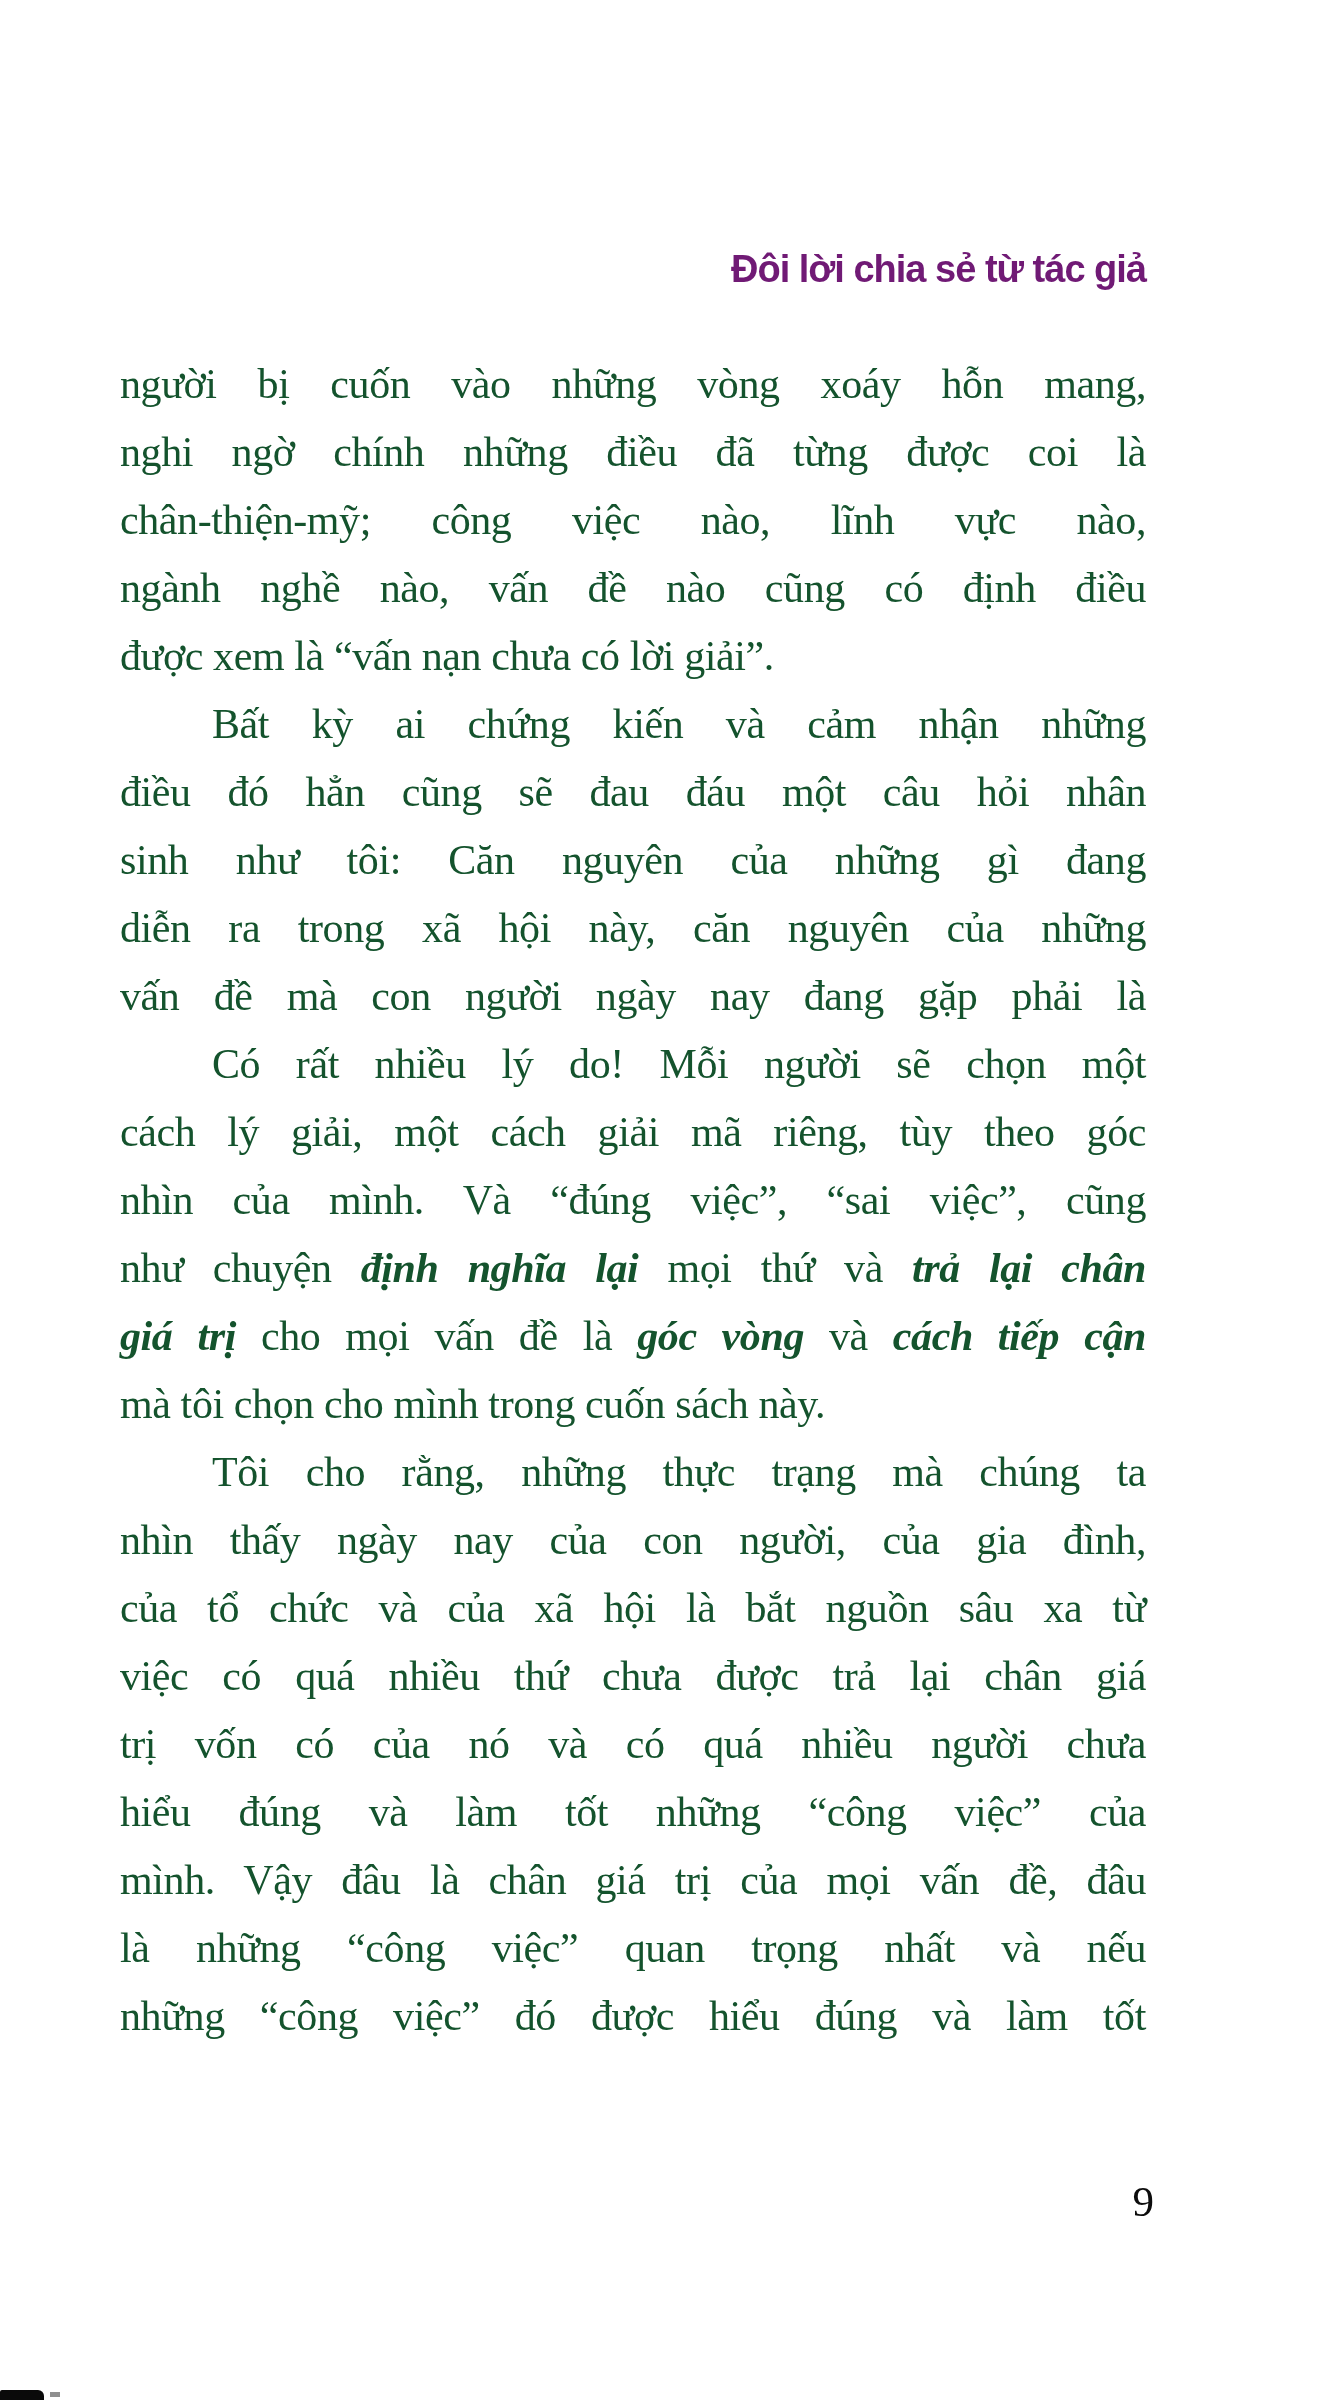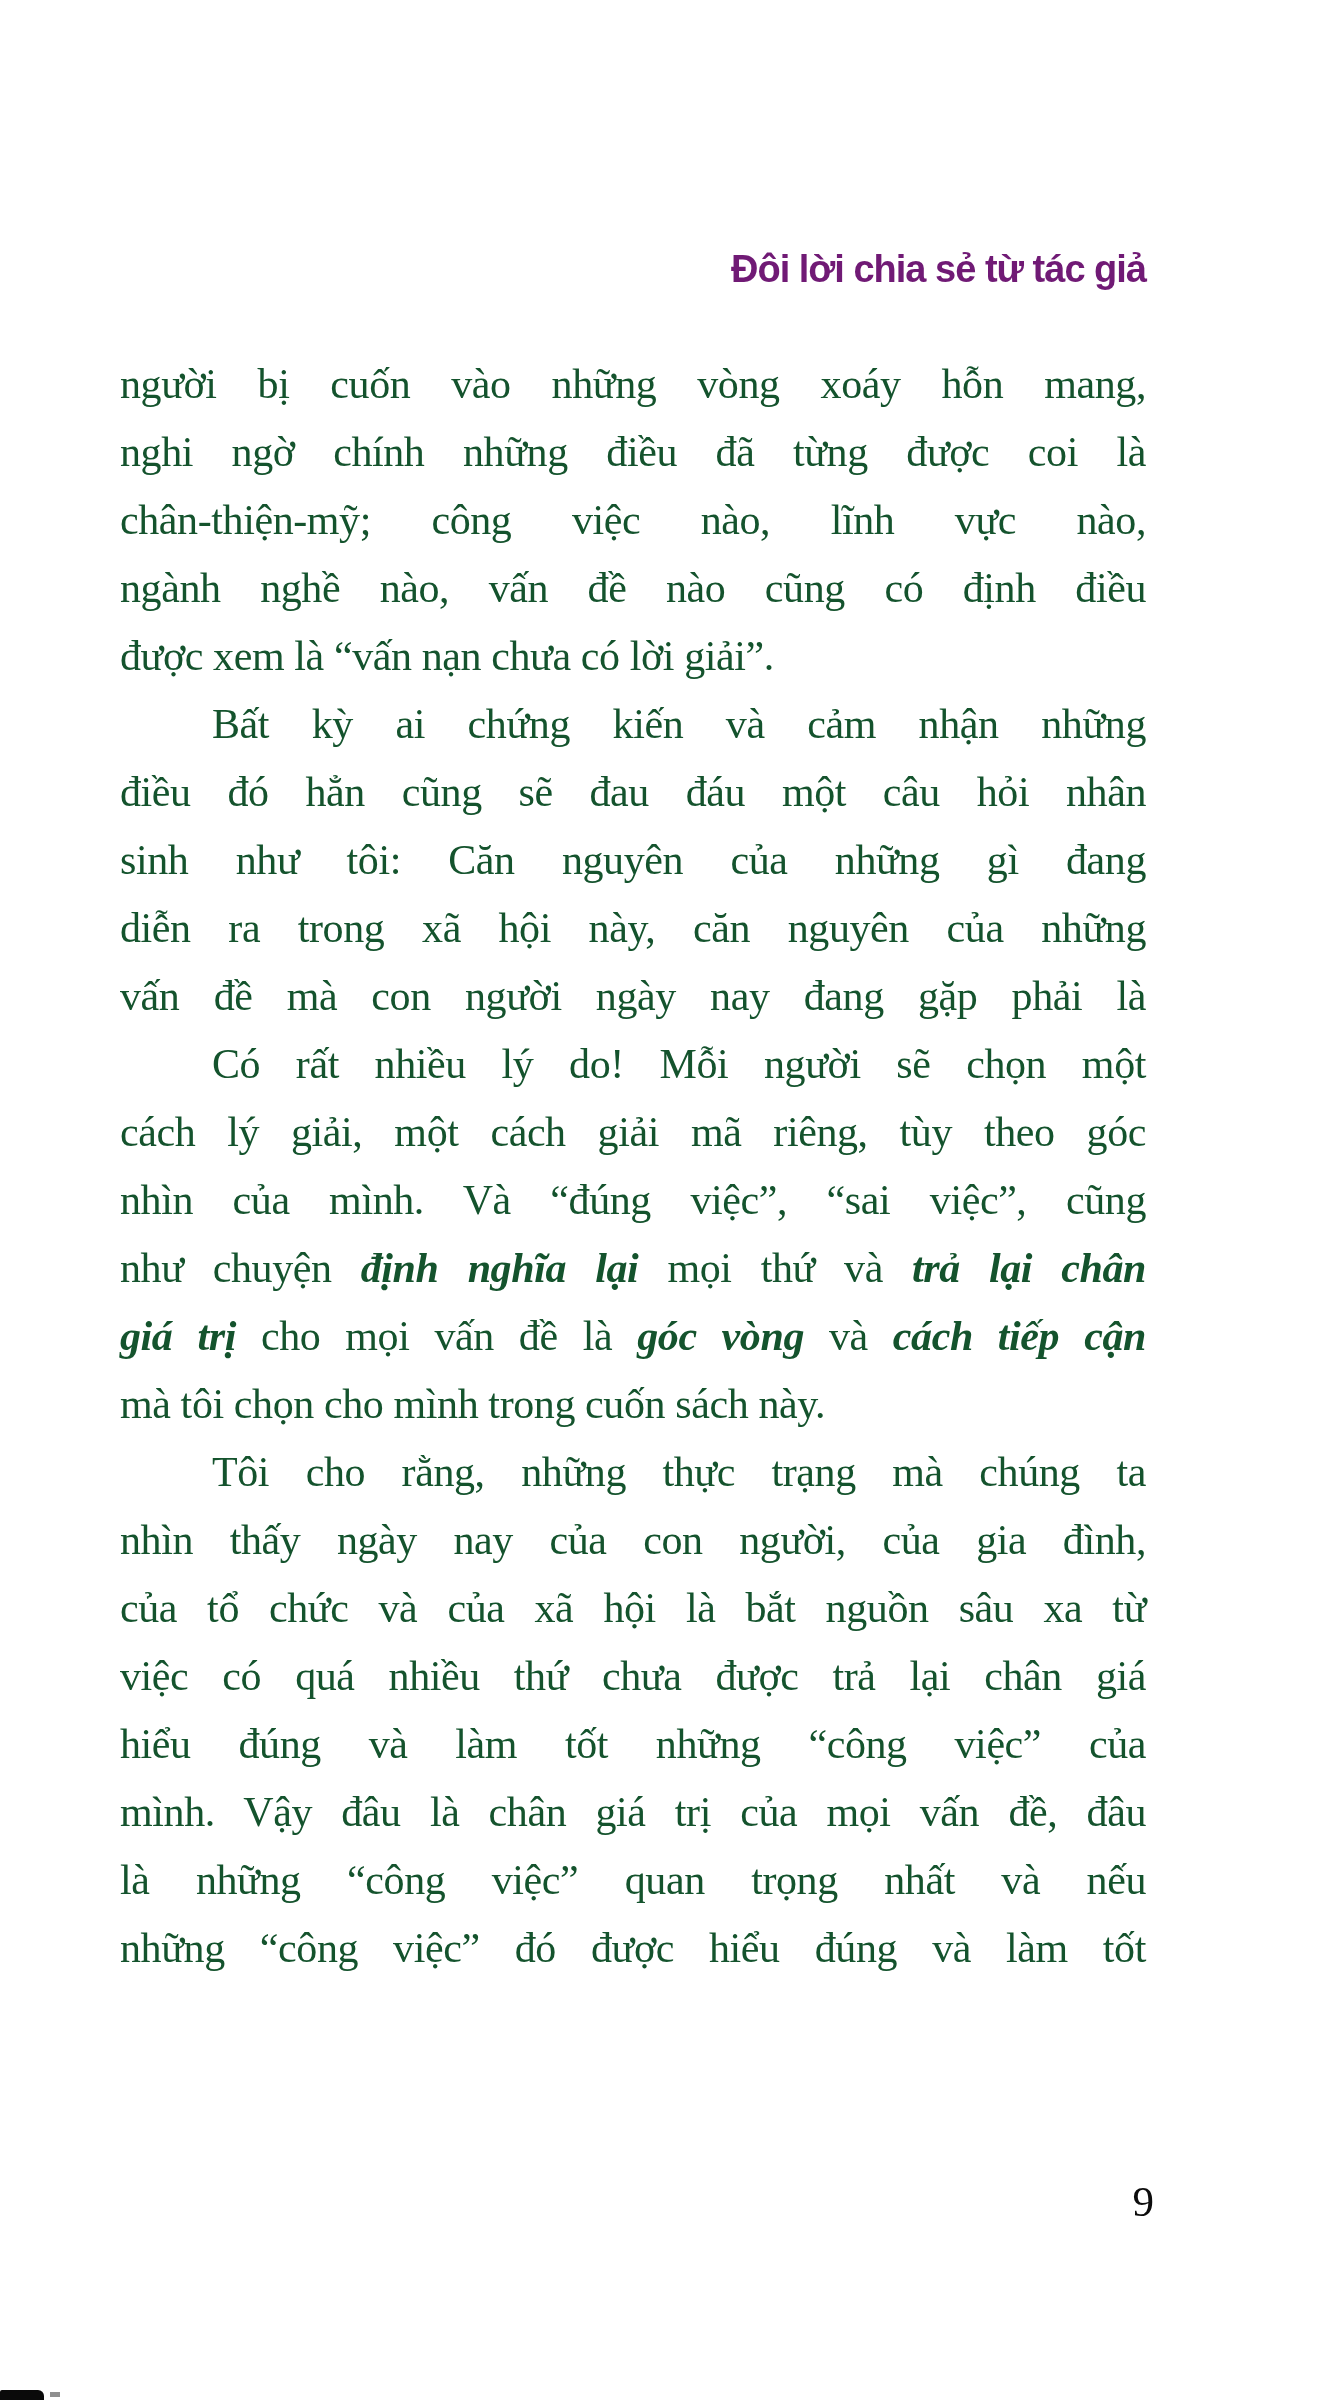--- a/index.html
+++ b/index.html
@@ -93,20 +93,21 @@
       <div class="line indent"><span>Có rất nhiều lý do! Mỗi người sẽ chọn một</span></div>
       <div class="line"><span>cách lý giải, một cách giải mã riêng, tùy theo góc</span></div>
       <div class="line"><span>nhìn của mình. Và “đúng việc”, “sai việc”, cũng</span></div>
       <div class="line"><span>như chuyện </span><span class="it">định nghĩa lại</span><span> mọi thứ và </span><span class="it">trả lại chân</span></div>
       <div class="line"><span class="it">giá trị</span><span> cho mọi vấn đề là </span><span class="it">góc vòng</span><span> và </span><span class="it">cách tiếp cận</span></div>
       <div class="line lastline"><span>mà tôi chọn cho mình trong cuốn sách này.</span></div>
       <div class="line indent"><span>Tôi cho rằng, những thực trạng mà chúng ta</span></div>
       <div class="line"><span>nhìn thấy ngày nay của con người, của gia đình,</span></div>
       <div class="line"><span>của tổ chức và của xã hội là bắt nguồn sâu xa từ</span></div>
       <div class="line"><span>việc có quá nhiều thứ chưa được trả lại chân giá</span></div>
+      <div class="line"><span>trị vốn có của nó và có quá nhiều người chưa</span></div>
       <div class="line"><span>hiểu đúng và làm tốt những “công việc” của</span></div>
       <div class="line"><span>mình. Vậy đâu là chân giá trị của mọi vấn đề, đâu</span></div>
       <div class="line"><span>là những “công việc” quan trọng nhất và nếu</span></div>
       <div class="line"><span>những “công việc” đó được hiểu đúng và làm tốt</span></div>
     </div>
 
   <div class="page-number">9</div>
 
   <div class="scan-artifact"></div>
 

